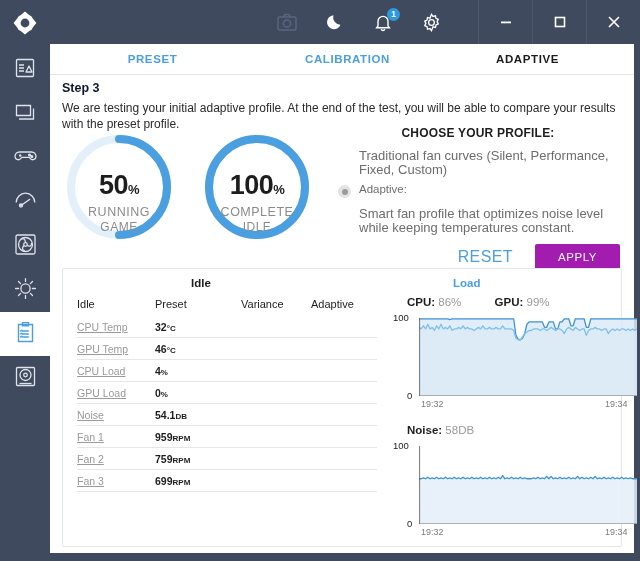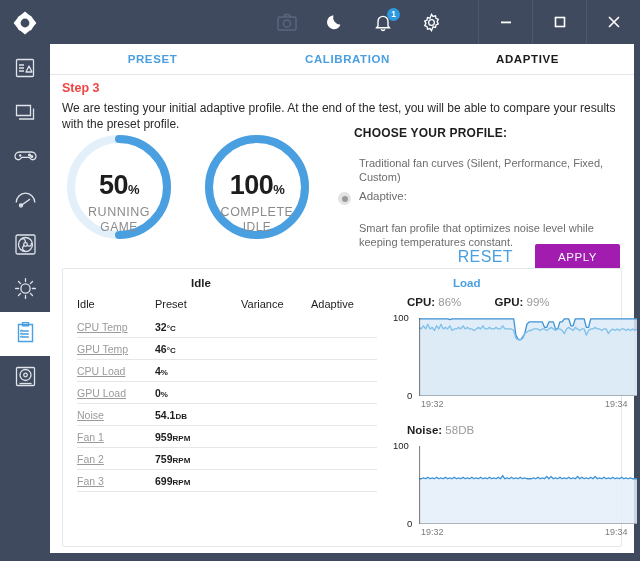--- a/index.html
+++ b/index.html
@@ -70,21 +70,21 @@
   .tab{
     font-size:11.5px;letter-spacing:.6px;color:#4a9fe0;cursor:pointer;
     text-align:center;font-weight:600;
   }
   .tab.active{color:#1b1b1b;font-weight:bold;}
   .tab-1{width:205px;}
   .tab-2{width:185px;}
   .tab-3{width:175px;}
 
   .step-title{
-    position:absolute;left:12px;top:37px;font-size:12.5px;font-weight:bold;color:#ef4444;
+    position:absolute;left:12px;top:37px;font-size:12.5px;font-weight:bold;color:#0f172a;
   }
   .step-desc{
     position:absolute;left:12px;top:56px;width:560px;
     font-size:12px;color:#2b2b2b;line-height:16px;
   }
 
   
   .gauge{
     position:absolute;width:110px;height:110px;
   }
@@ -99,34 +99,34 @@
     top:38px;font-size:27px;font-weight:bold;color:#1d1d1d;letter-spacing:-.5px;
   }
   .gl-big span.pct{font-size:13px;font-weight:bold;}
   .gl-bot{top:73px;font-size:12.5px;}
 
   
   .profile{
     position:absolute;left:288px;top:82px;width:280px;
   }
   .profile h3{
-    margin:0 0 6px 16px;font-size:12px;font-weight:bold;color:#1d1d1d;letter-spacing:.2px;
+    margin:0 0 6px 0;font-size:12px;font-weight:bold;color:#1d1d1d;letter-spacing:.2px;text-align:center;
   }
   .radio-row{display:flex;align-items:flex-start;margin-bottom:1px;}
   .radio{
     width:13px;height:13px;border-radius:50%;background:#e3e3e3;
     margin:2px 8px 0 0;flex:0 0 13px;cursor:pointer;position:relative;
   }
   .radio.sel::after{
     content:"";position:absolute;left:3.5px;top:3.5px;width:6px;height:6px;
     border-radius:50%;background:#9a9a9a;
   }
   .radio-name{font-size:11.5px;color:#6d6d6d;}
   .radio-desc{
-    font-size:11px;color:#6d6d6d;line-height:14px;margin:16px 0 6px 21px;
+    font-size:13px;color:#6d6d6d;line-height:14px;margin:9px 0 6px 21px;
   }
   .btn-row{
     position:absolute;left:288px;top:198px;width:282px;
     display:flex;align-items:center;justify-content:flex-end;gap:14px;
   }
   .btn-reset{
     font-size:16px;color:#4a9fe0;letter-spacing:.4px;cursor:pointer;
     padding:6px 8px;font-weight:500;
   }
   .btn-apply{

